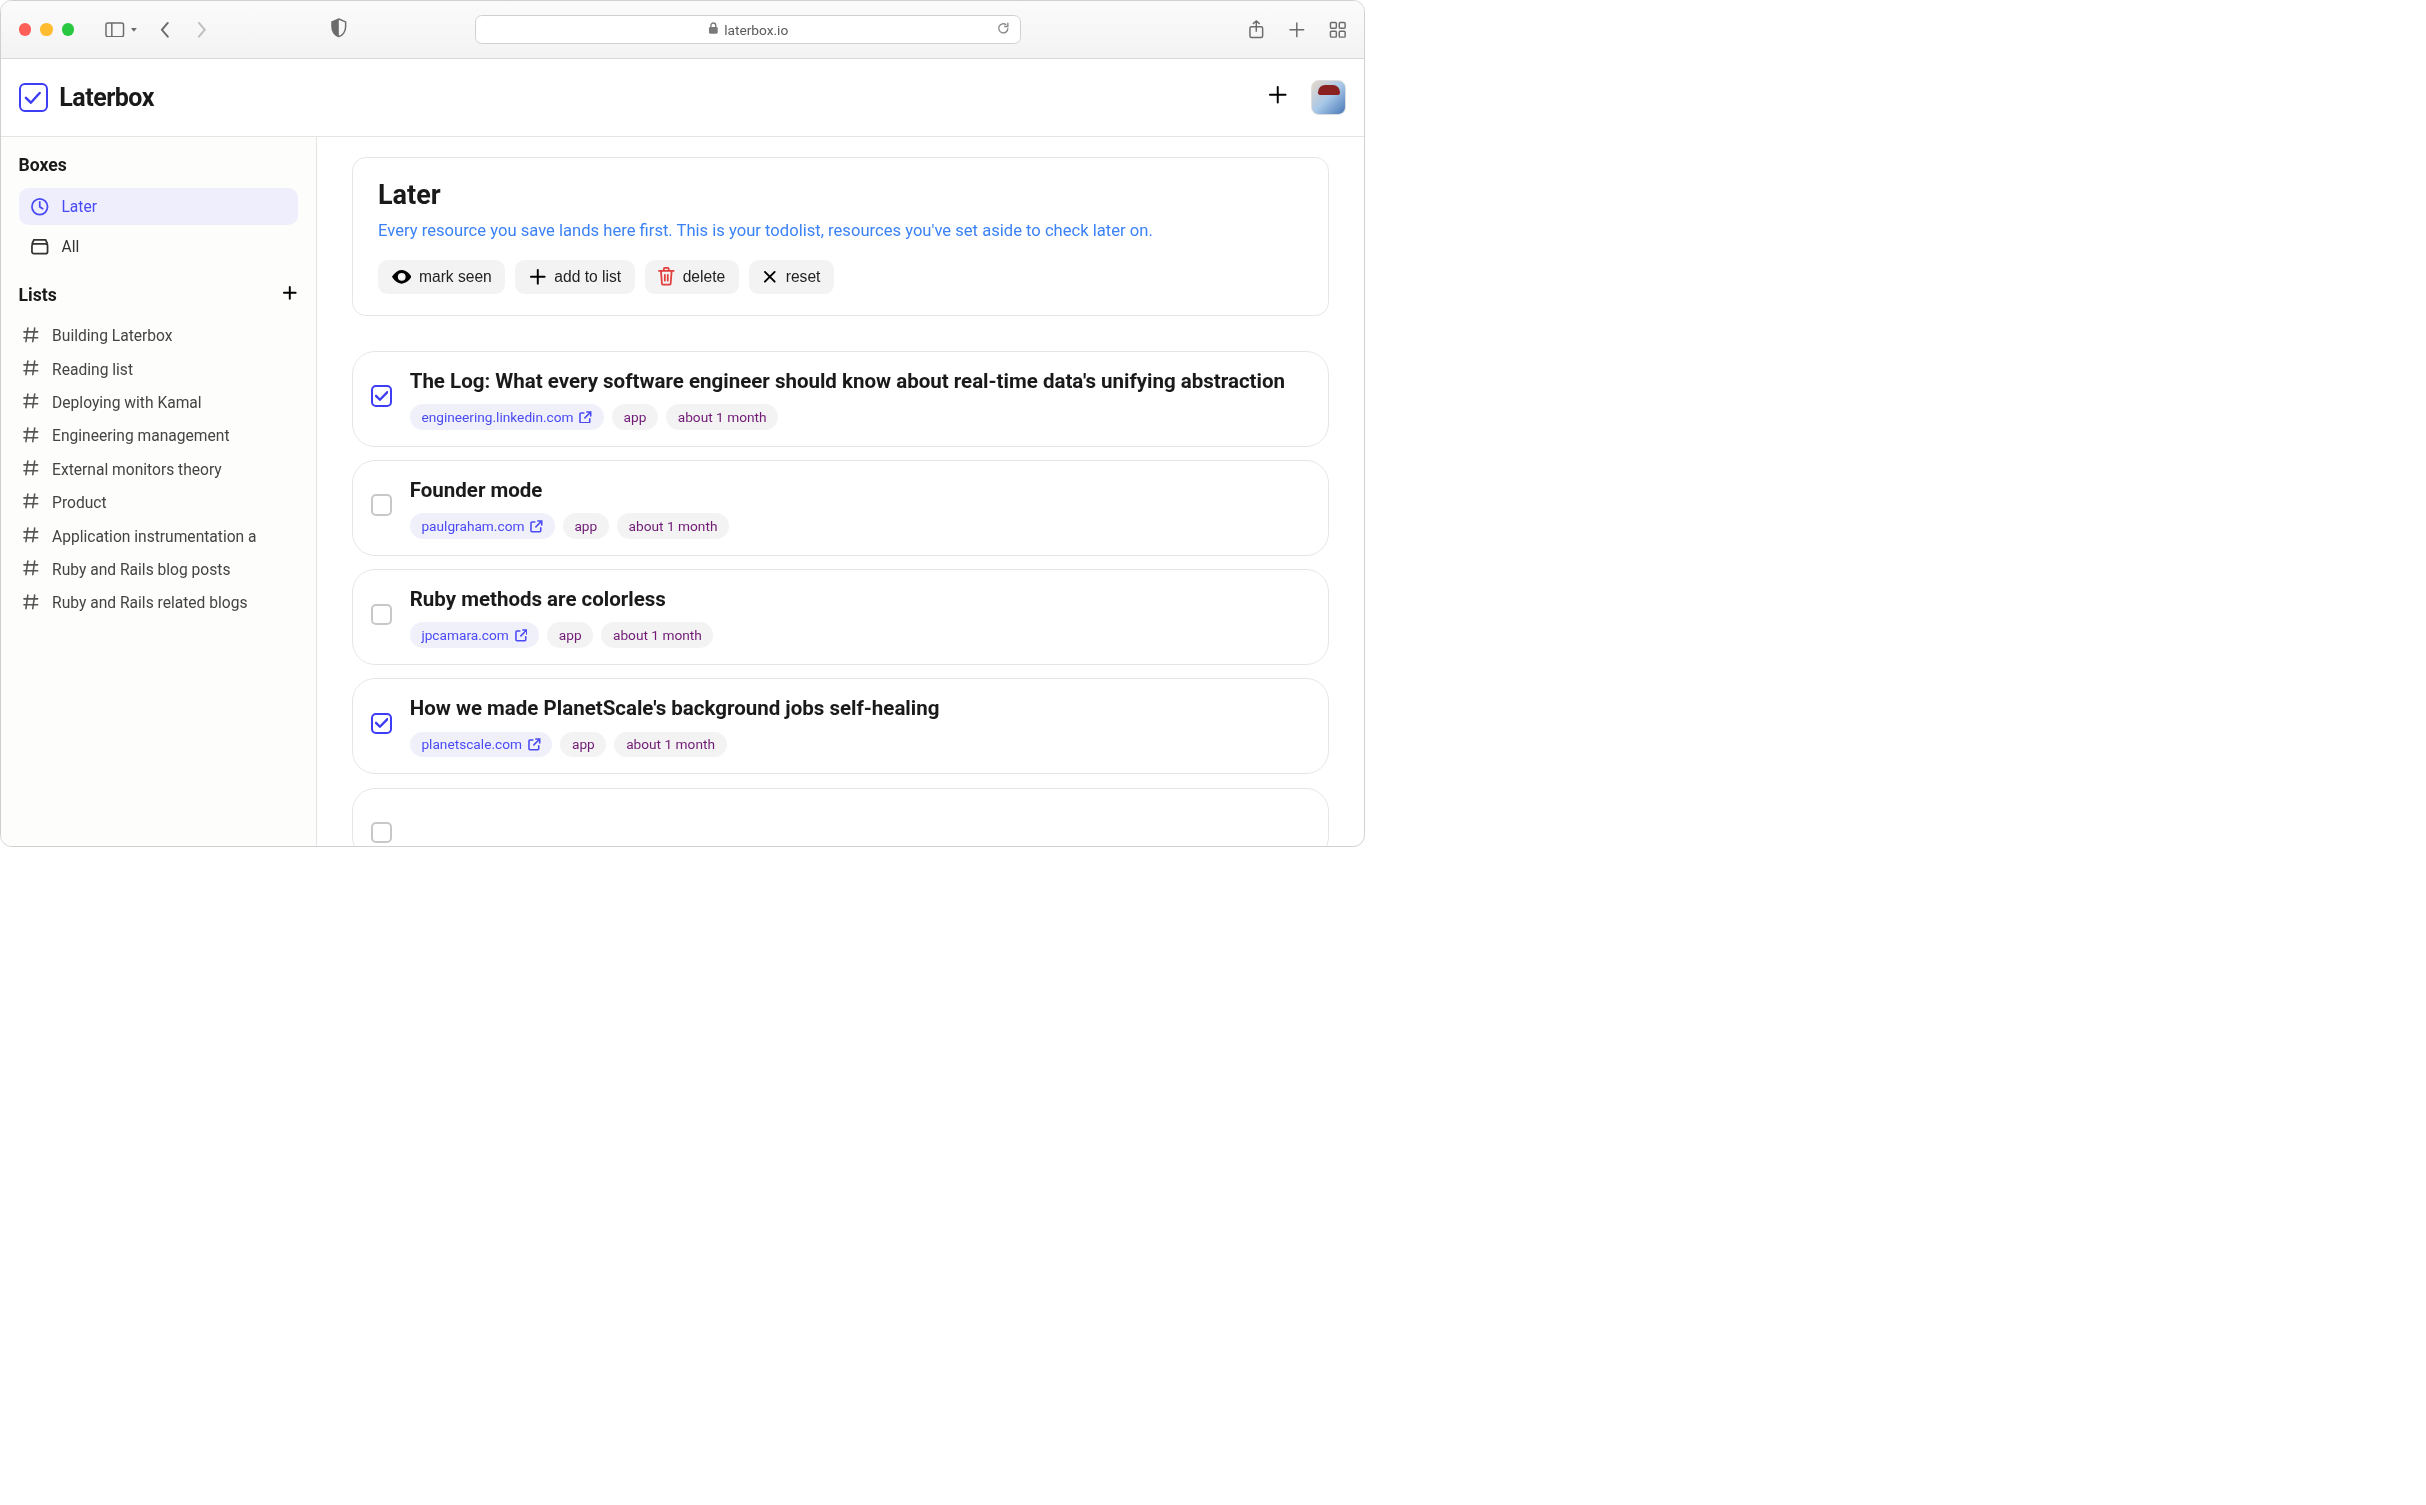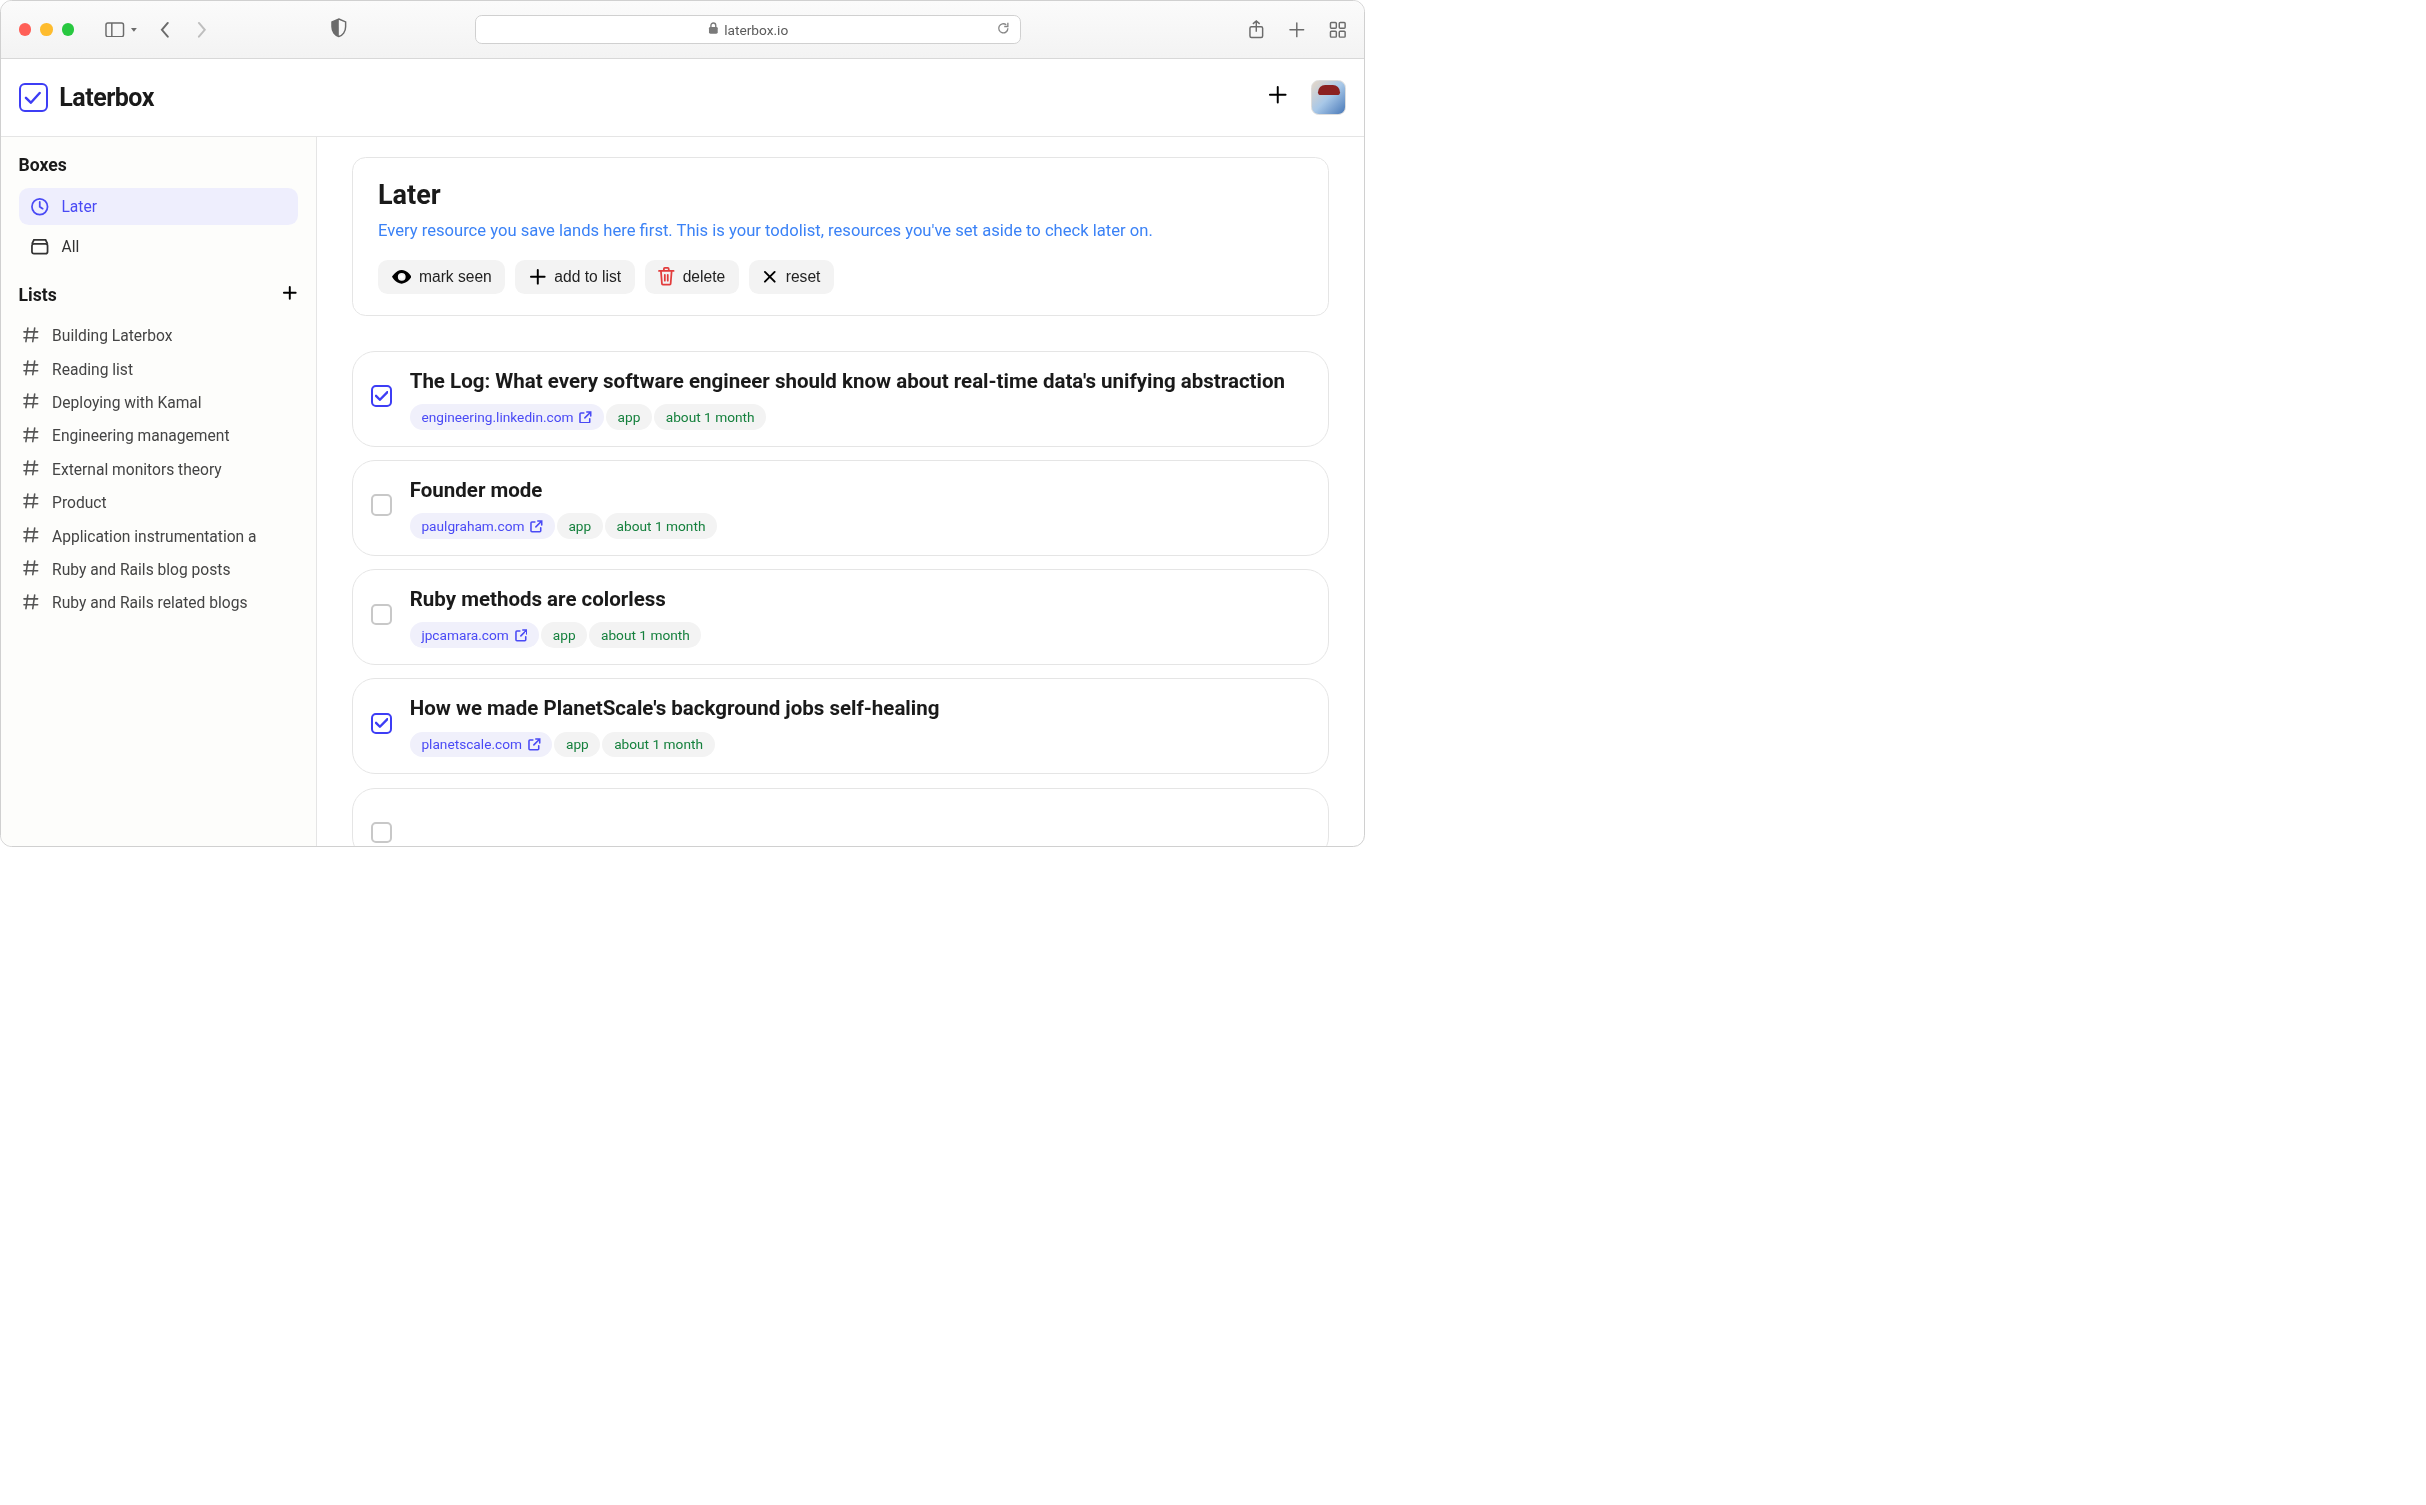--- a/index.html
+++ b/index.html
@@ -157,29 +157,29 @@
       border: 2px solid #c8c8c8;
       border-radius: 4.9px;
       margin-top: 17.6px;
       flex-shrink: 0;
       display: flex; align-items: center; justify-content: center;
       cursor: pointer;
     }
     .card-checkbox.checked { border-color: #3d3df5; color: #3d3df5; }
     .card-body { flex: 1; }
     .card-title { font-size: 20.5px; font-weight: 700; line-height: 1.3; margin-bottom: 9.8px; }
-    .card-meta { display: flex; gap: 2px; flex-wrap: wrap; }
+    .card-meta { display: flex; gap: 8px; flex-wrap: wrap; }
     .pill {
       display: inline-flex; align-items: center; gap: 5.9px;
       padding: 4.9px 11.7px;
       border-radius: 974px;
       font-size: 13.7px;
     }
     .pill.domain { background: #f0f0fb; color: #4a4af5; }
-    .pill.tag { background: #f3f3f3; color: #15803d; }
+    .pill.tag { background: #f3f3f3; color: #701a75; }
   </style>
 </head>
 <body>
 
 <div class="browser-chrome">
   <div class="traffic-lights">
     <div class="tl red"></div>
     <div class="tl yellow"></div>
     <div class="tl green"></div>
   </div>

